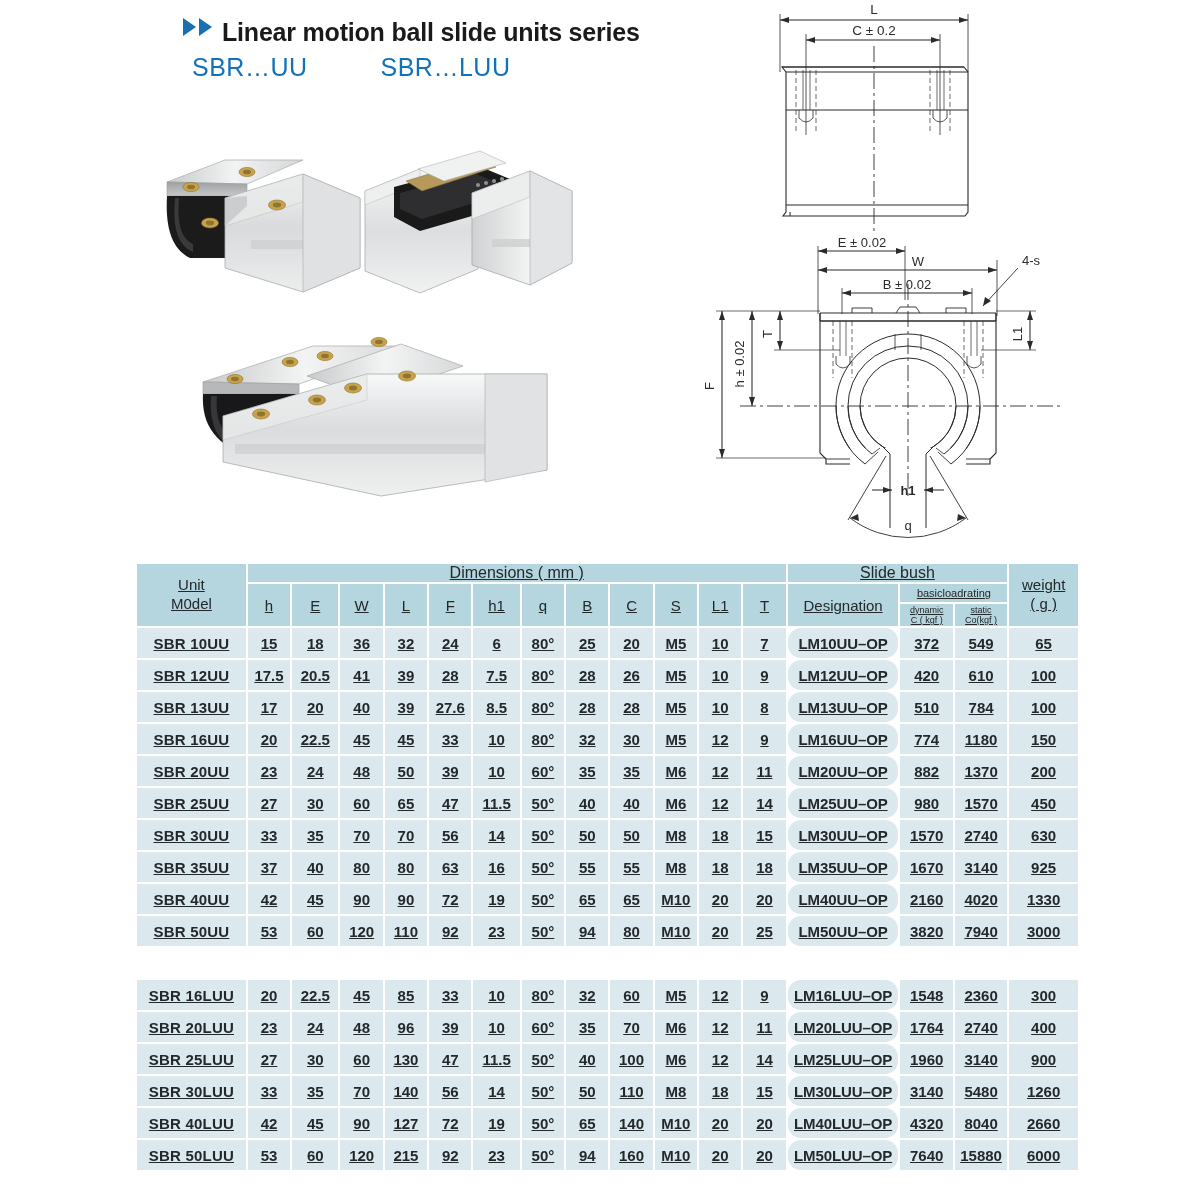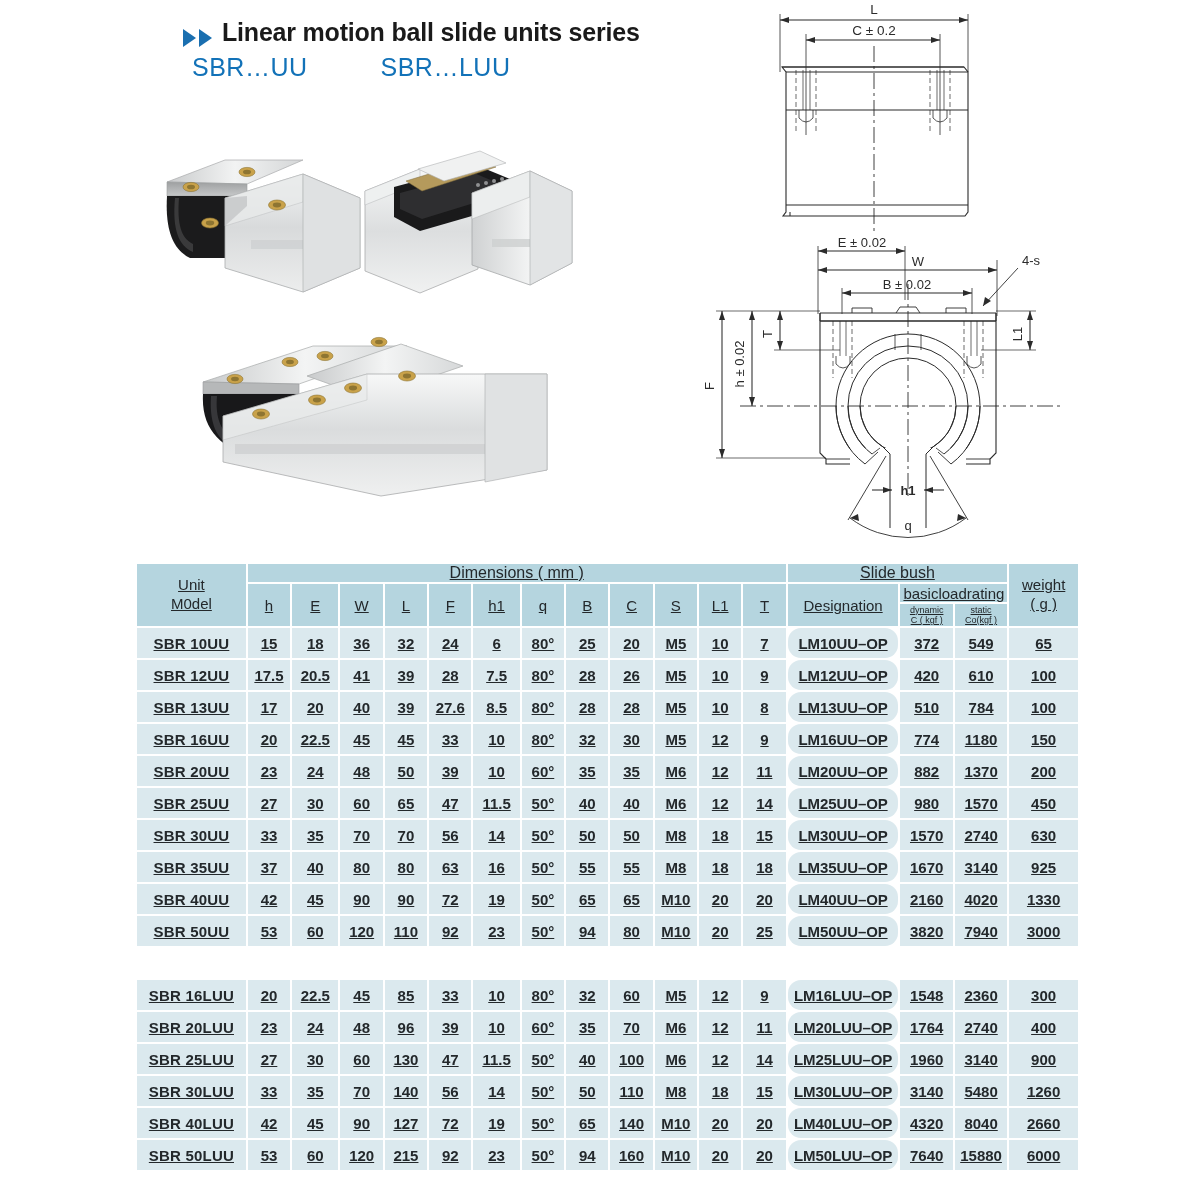--- a/index.html
+++ b/index.html
@@ -7,21 +7,21 @@
     margin: 0; padding: 0;
     width: 1200px; height: 1200px;
     background: #ffffff;
     font-family: "Liberation Sans", sans-serif;
     overflow: hidden;
   }
   #page { position: relative; width: 1200px; height: 1200px; background:#fff; }
 
   
   .title-block { position: absolute; left: 140px; top: 18px; }
-  .title-row { display: flex; align-items: flex-end; gap: 10px; padding-left: 43px; }
+  .title-row { display: flex; align-items: flex-start; gap: 10px; padding-left: 43px; }
   .arrows { display: flex; gap: 3px; }
   .tri {
     width: 0; height: 0;
     border-top: 9px solid transparent;
     border-bottom: 9px solid transparent;
     border-left: 13px solid #1a6fb0;
   }
   .title-main {
     font-size: 25px; font-weight: bold; color: #1a1a1a;
     letter-spacing: -0.2px; white-space: nowrap;
@@ -56,21 +56,21 @@
     text-align: center;
     vertical-align: middle;
     padding: 0;
     font-weight: normal;
     border: 0;
   }
   table.spec thead th { background: #b5d5df; }
   .h-grp { font-size: 16px; height: 16px; }
   .h-sub { font-size: 15px; height: 30px; }
   .h-unit { font-size: 15px; line-height: 1.25; }
-  .h-small { font-size: 15px; height: 18px; }
+  .h-small { font-size: 11px; height: 18px; }
   .h-tiny { font-size: 9px; line-height: 1.15; height: 22px; }
   td.model { font-size: 15px; font-weight: bold; letter-spacing: 0.2px; }
   td.desig { font-size: 15px; font-weight: bold; letter-spacing: -0.1px; border-radius: 13px; }
   table.spec tbody td { height: 30px; font-weight: bold; font-size: 15px; }
   tr.gap td { background: #ffffff; height: 12px; border: 0; }
 
   
   col.c-model { width: 108px; }
   col.c-dim   { width: 42px; }
   col.c-dimw  { width: 46px; }

